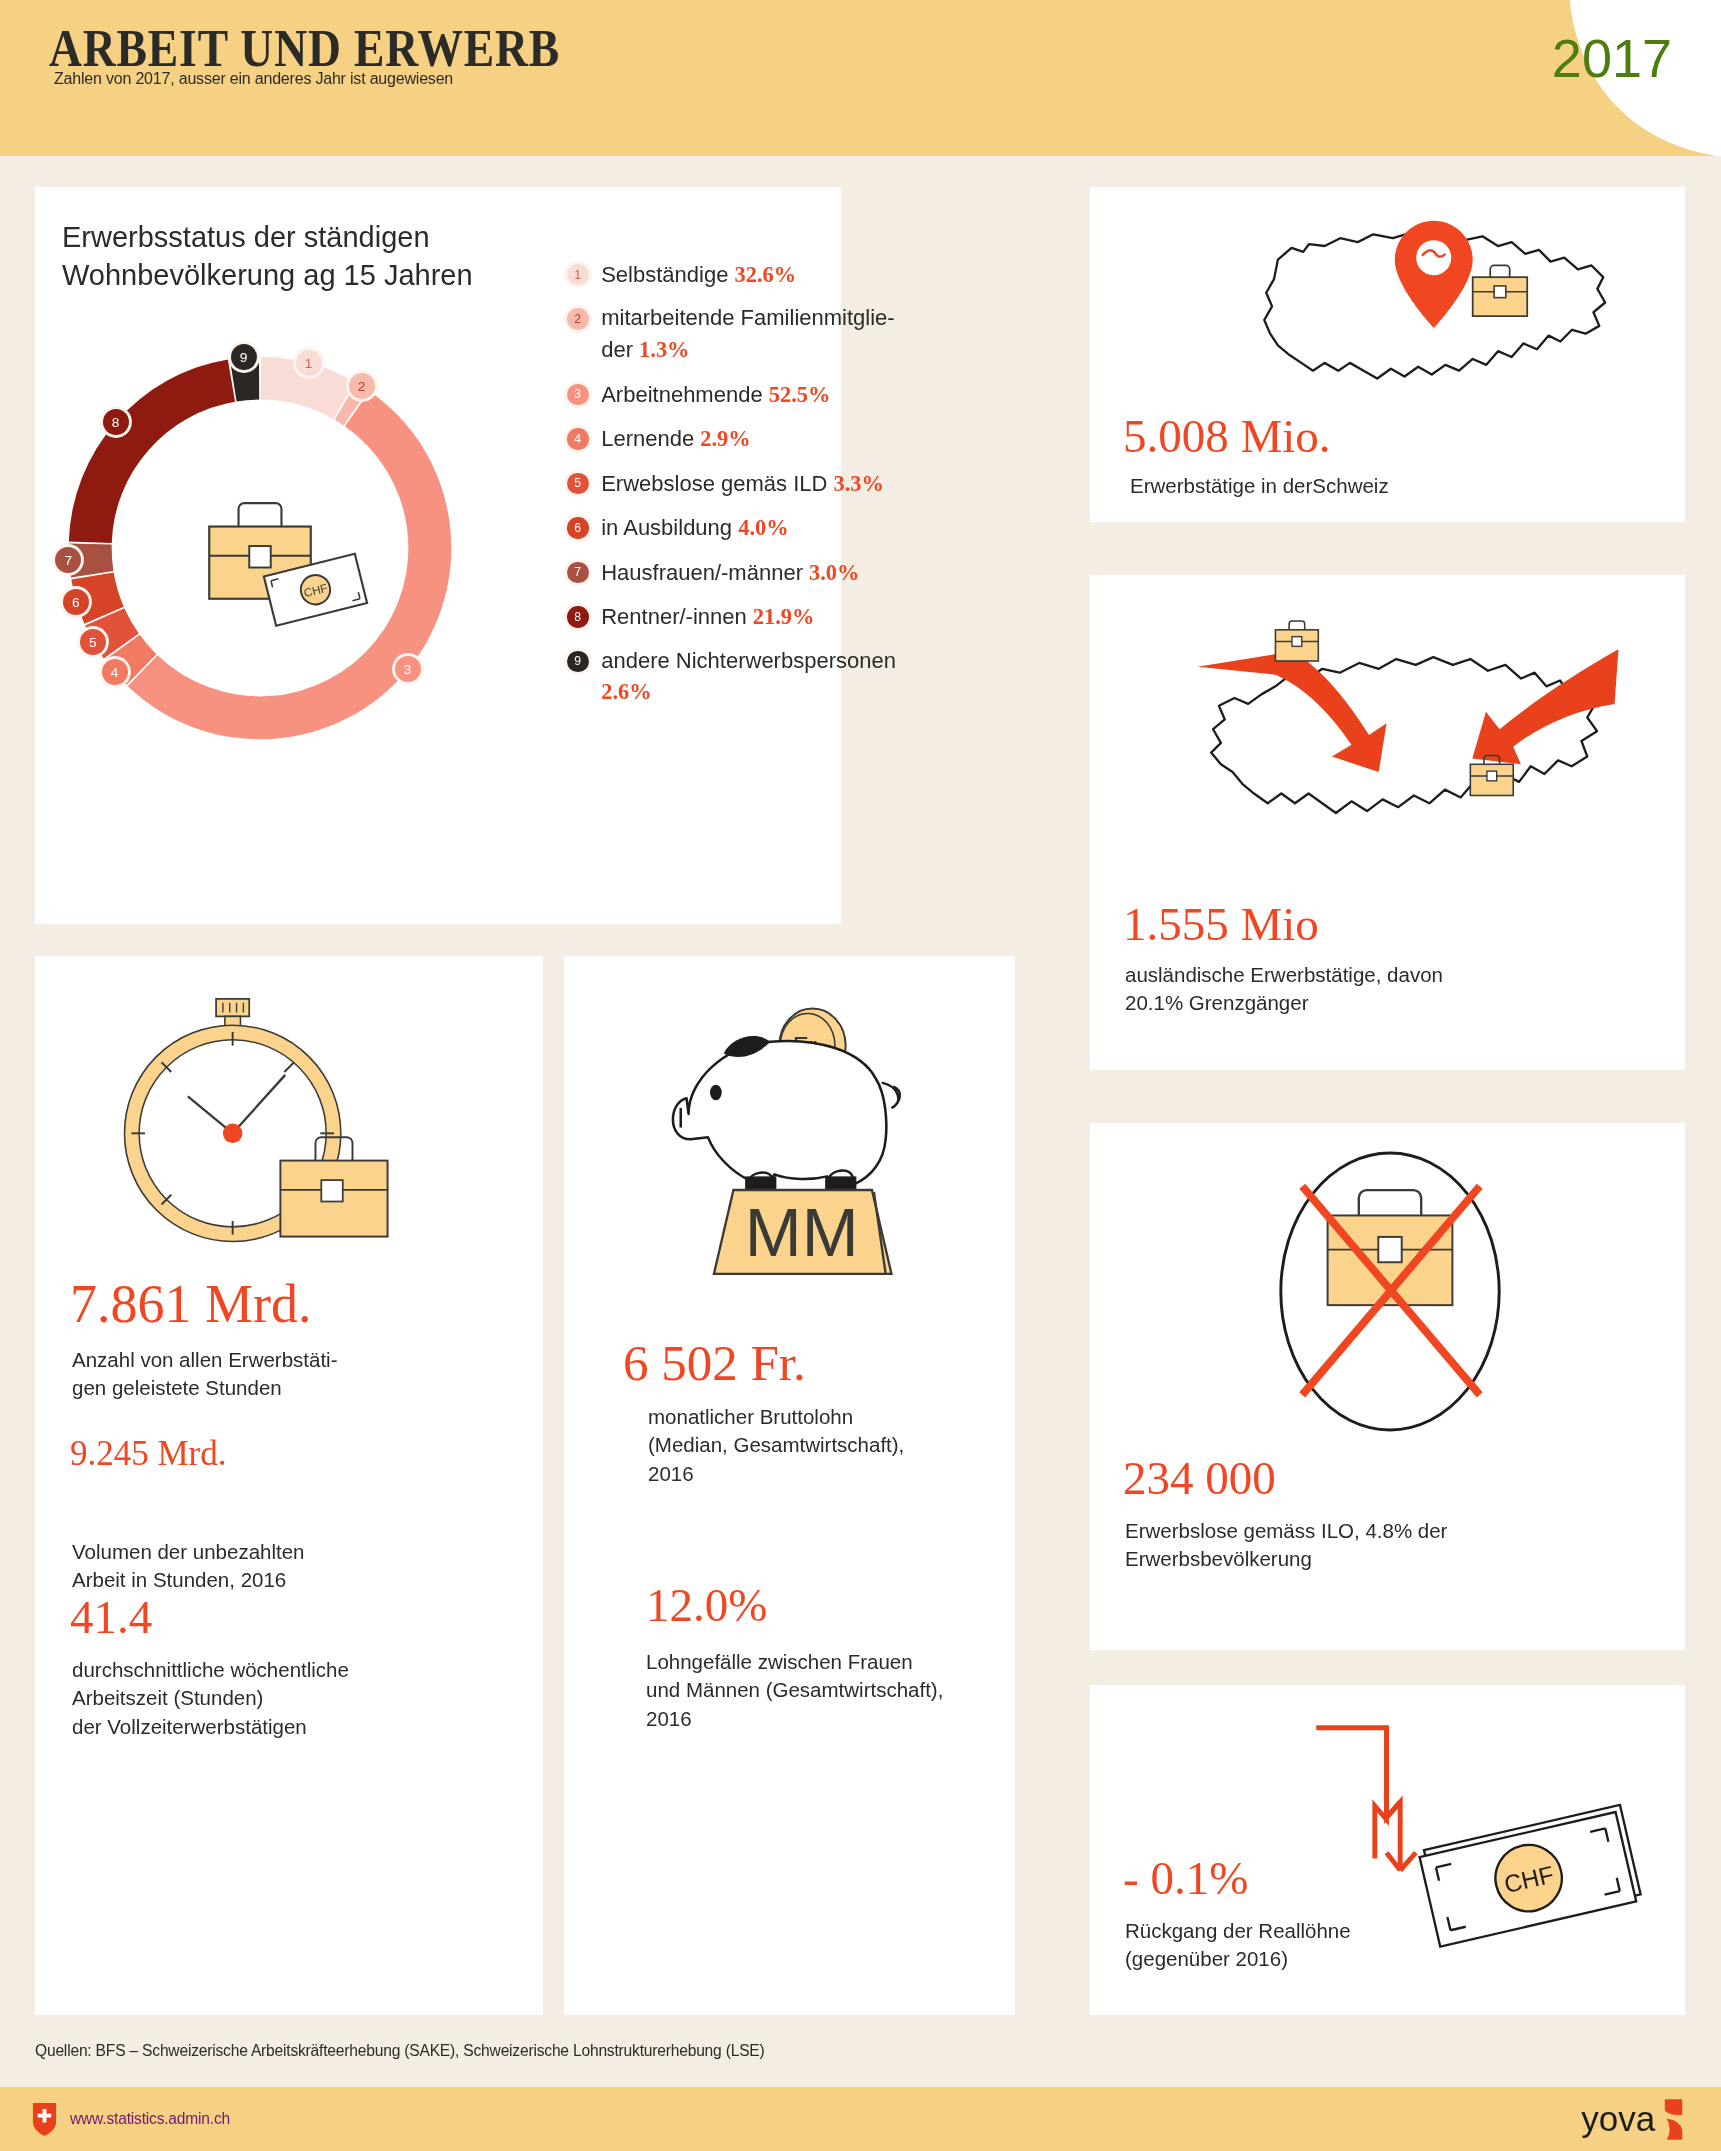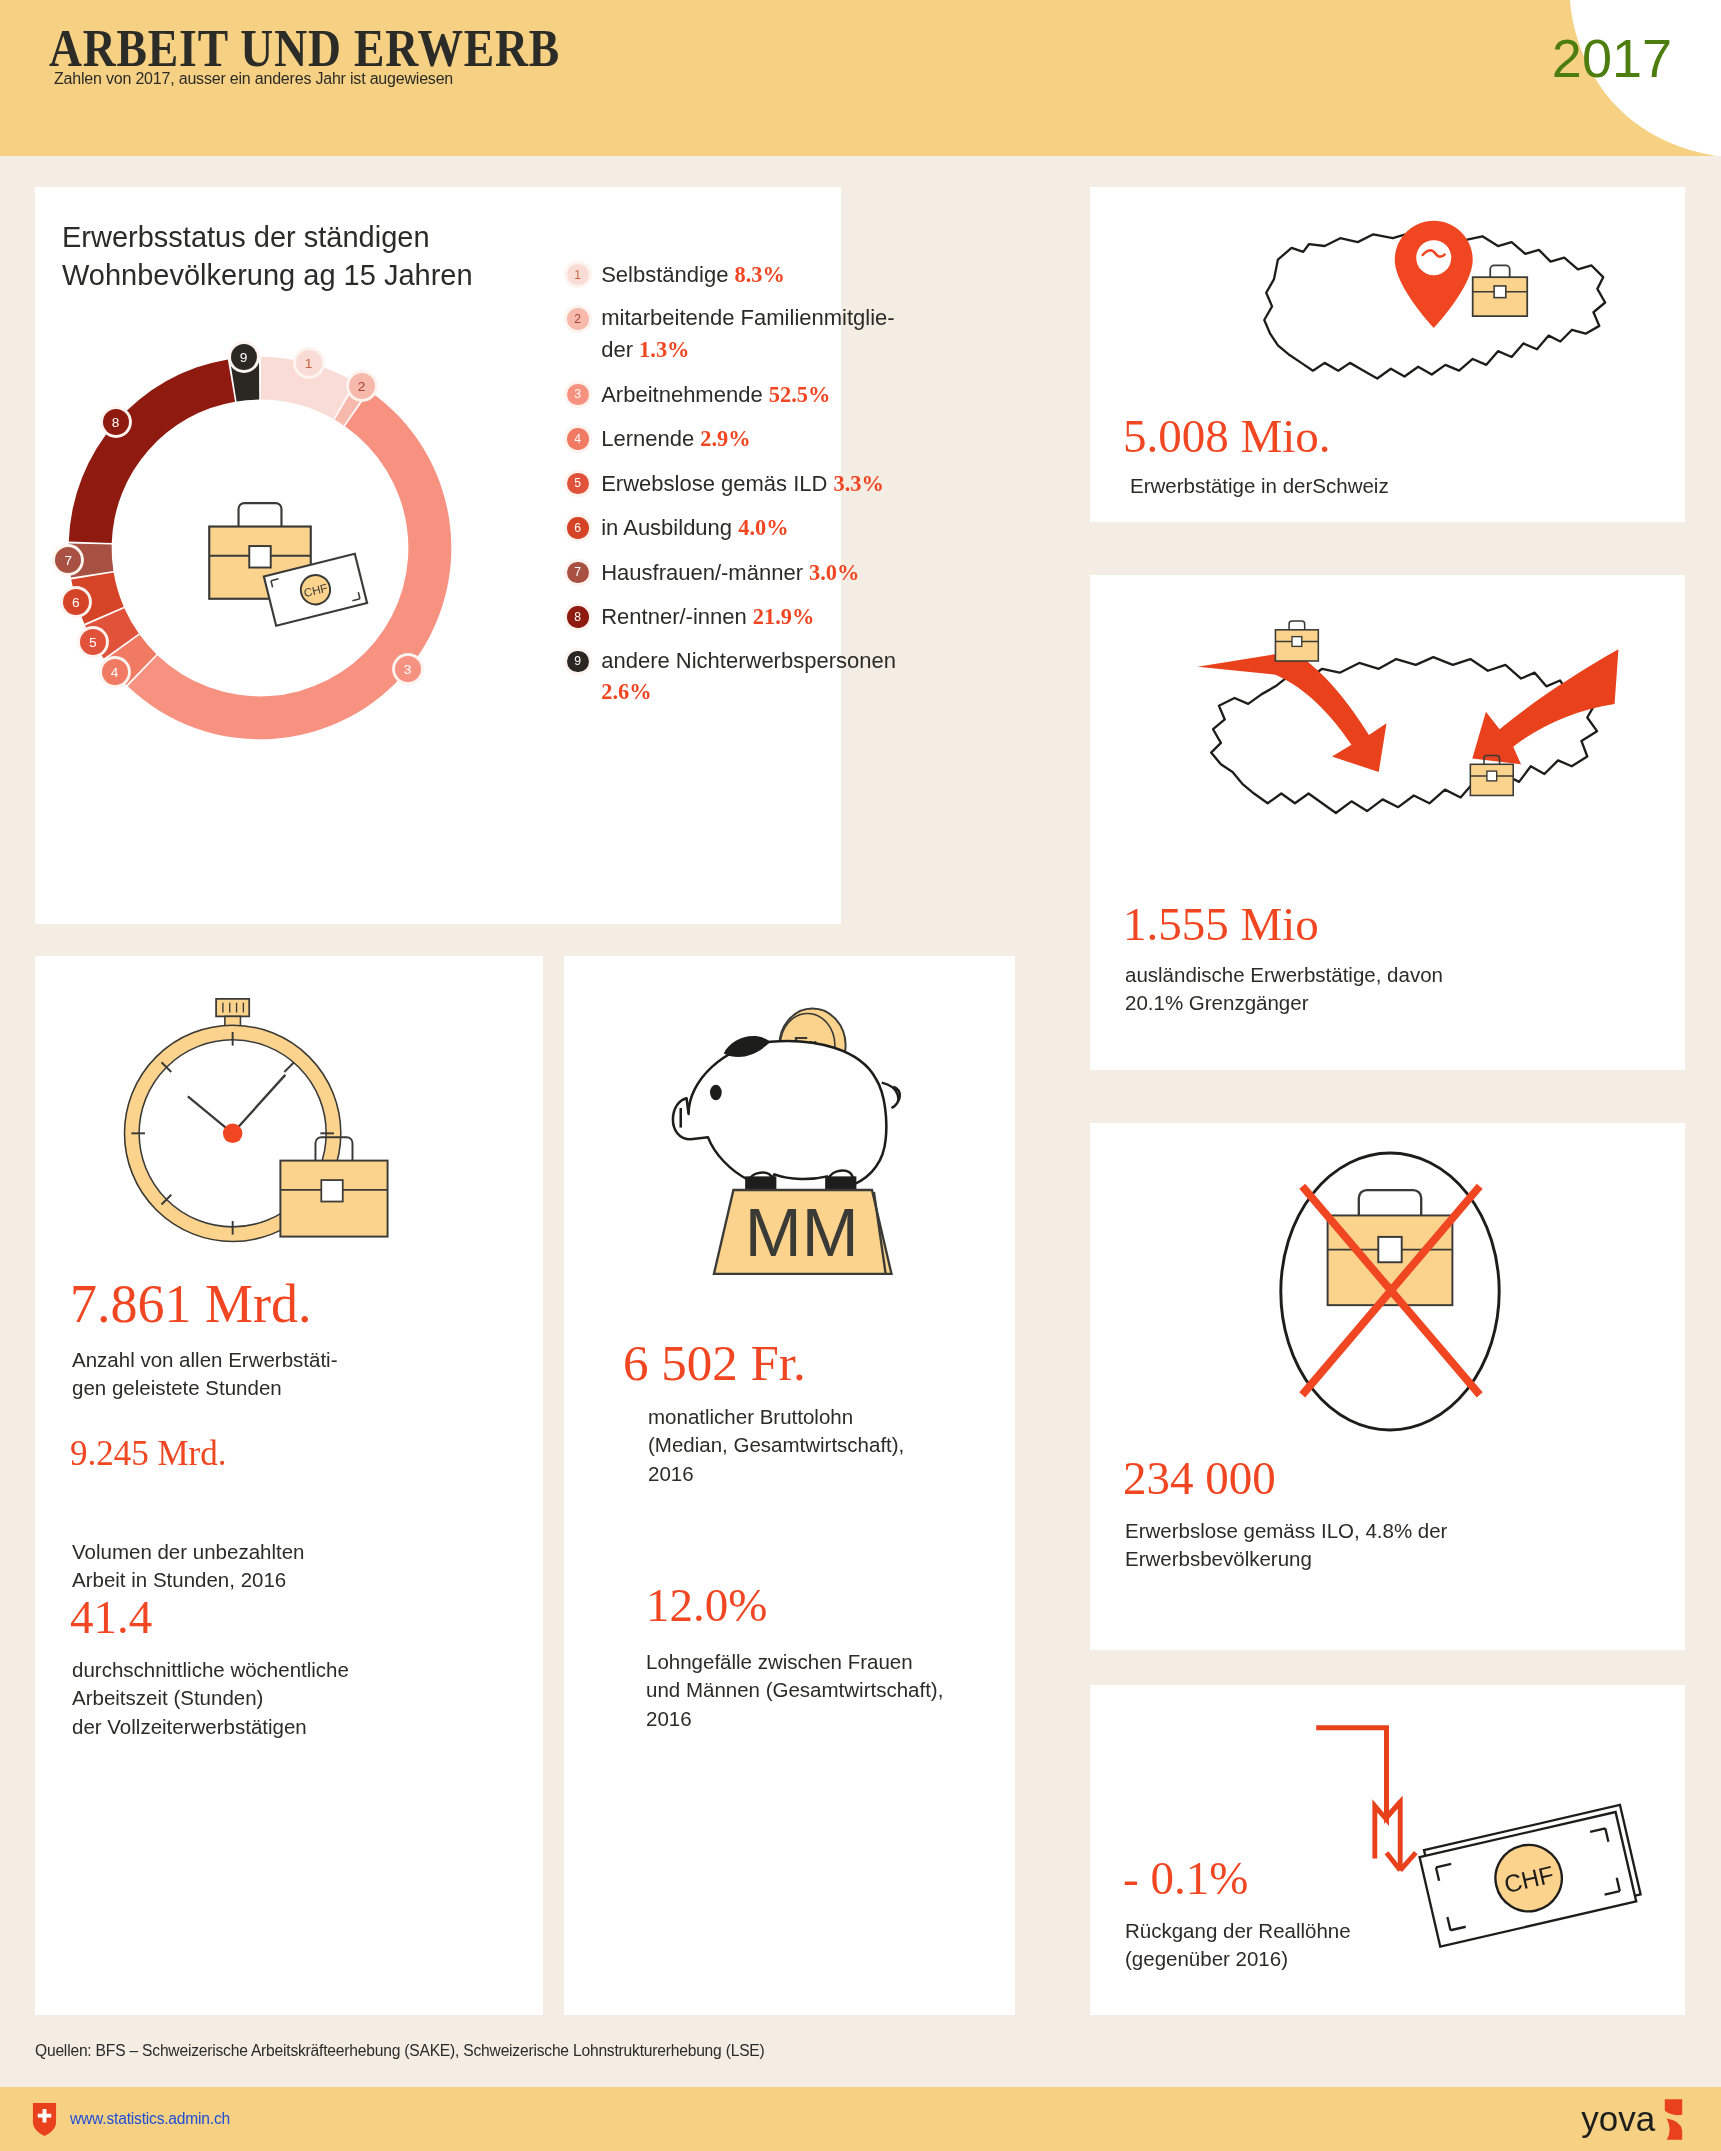--- a/index.html
+++ b/index.html
@@ -89,21 +89,21 @@
 
   
   #real-art{position:absolute;left:195px;top:29px;width:371px;height:254px;}
   #r-kpi {position:absolute;left:33px;top:166px;font-size:47px;}
   #r-desc{position:absolute;left:35px;top:232px;}
 
   
   #sources{position:absolute;left:35px;top:2042px;font-size:15.6px;color:#2b2b28;letter-spacing:-0.2px;}
   #footbar{position:absolute;left:0;top:2087px;width:1721px;height:64px;background:#f7d183;}
   #swiss-badge{position:absolute;left:31px;top:13.7px;width:27px;height:37px;}
-  #foot-url{position:absolute;left:70px;top:23.4px;font-size:15.6px;color:#1d4ed8;letter-spacing:-0.2px;}
+  #foot-url{position:absolute;left:70px;top:23.4px;font-size:15.6px;color:#701a75;letter-spacing:-0.2px;}
   #yova{position:absolute;right:33px;top:9.8px;height:45px;display:flex;align-items:center;}
   #yova-word{font-family:Liberation Sans, sans-serif;font-size:35px;color:#1d1d1b;letter-spacing:0px;}
 </style>
 </head>
 <body>
 
 <div id="header">
   <div id="header-yellow"></div>
   <div id="hdr-title" class="serif">ARBEIT UND ERWERB</div>
   <div id="hdr-sub">Zahlen von 2017, ausser ein anderes Jahr ist augewiesen</div>
@@ -153,21 +153,21 @@
         <div class="seg-badge" style="left: 8.3px; top: 246px; background: rgb(214, 68, 39);">6</div>
         <div class="seg-badge" style="left: 0.9px; top: 204px; background: rgb(168, 80, 66);">7</div>
         <div class="seg-badge" style="left: 48px; top: 66px; background: rgb(142, 26, 16);">8</div>
         <div class="seg-badge" style="left: 176px; top: 1.1px; background: rgb(43, 40, 36);">9</div>
       </div>
   </div>
 
   <div id="legend">
       <div class="leg-row">
         <span class="leg-num" style="background: rgb(250, 220, 214); color: rgb(201, 102, 63);">1</span>
-        <span class="leg-txt">Selbständige  <span class="leg-pct">8.3%</span></span>
+        <span class="leg-txt">Selbständige  <span class="leg-pct">32.6%</span></span>
       </div>
       <div class="leg-row">
         <span class="leg-num" style="background: rgb(247, 185, 172); color: rgb(168, 64, 44);">2</span>
         <span class="leg-txt">
           <div>mitarbeitende Familienmitglie-</div>
           <div>der <span class="leg-pct">1.3%</span></div>
         </span>
       </div>
       <div class="leg-row">
         <span class="leg-num" style="background: rgb(247, 145, 128);">3</span>

